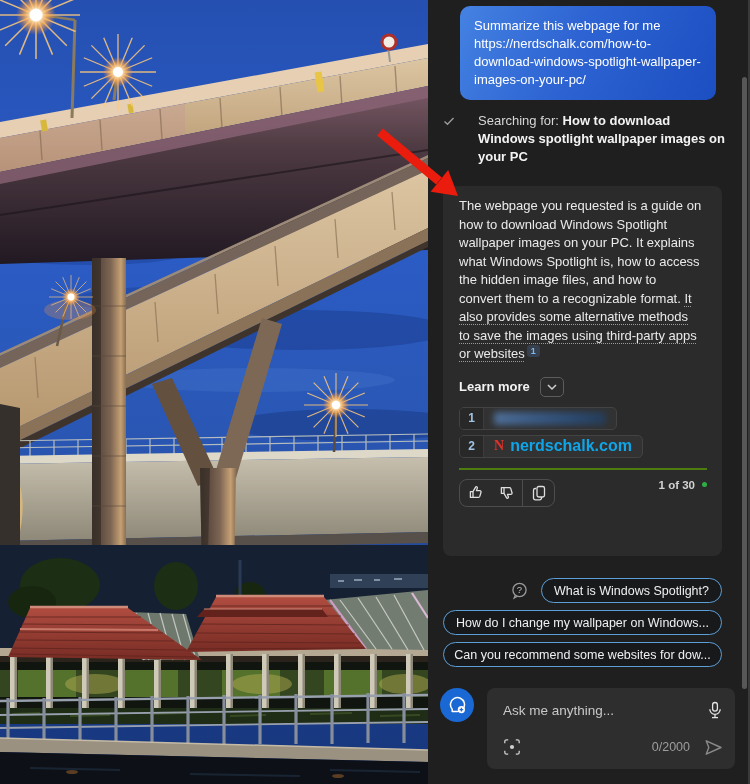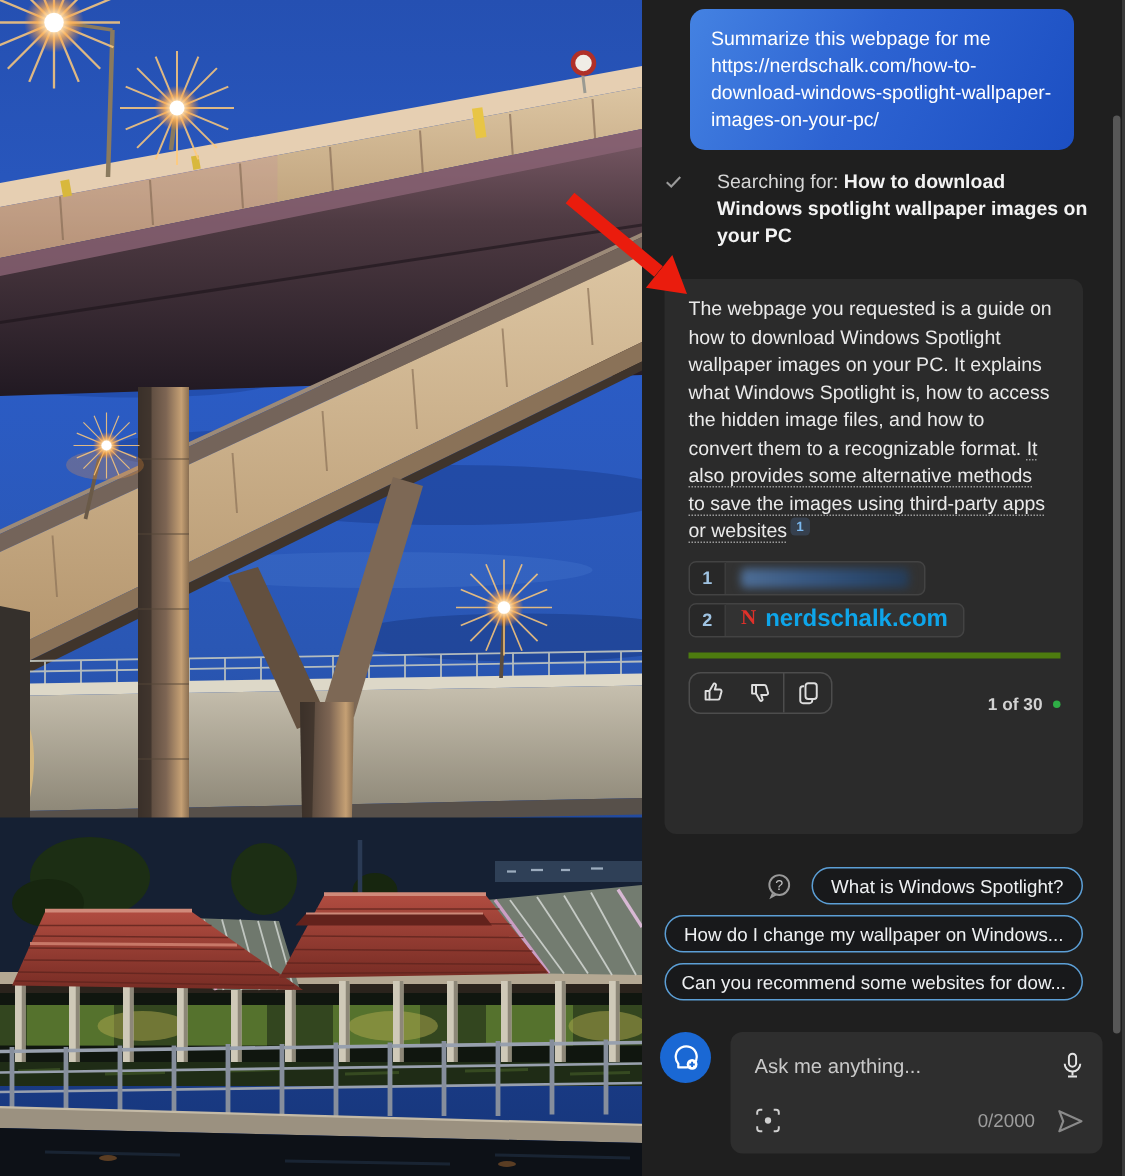--- a/index.html
+++ b/index.html
@@ -43,22 +43,22 @@
     border:1px solid #434343; border-radius:5px; overflow:hidden; cursor:pointer; }
   .chip-num { width:24px; align-self:stretch; display:flex; align-items:center;
     justify-content:center; background:#282828; color:#9fc3e2; font-size:12px;
     font-weight:600; border-right:1px solid #3c3c3c; }
   .chip-body { display:flex; align-items:center; gap:6px; padding:0 10px; }
   .blur-bar { width:112px; height:13px; border-radius:3px; filter:blur(3px);
     background:linear-gradient(90deg,#4e6e96 0%,#3a5a84 35%,#2c4a70 70%,#253c58 100%); }
   .favicon-n { font-family:"Liberation Serif", serif; font-weight:700;
     color:#e0312a; font-size:14px; line-height:14px; }
   .chip-link { font-size:16px; color:#0ea5e9;font-weight:bold; }
-  .card-footer { margin-top:10px; border-top:4px solid #4d7c0f; padding-top:9px;
-    display:flex; align-items:flex-end; justify-content:space-between; }
+  .card-footer { margin-top:10px; border-top:2px solid #4d7c0f; padding-top:9px;
+    display:flex; align-items:flex-start; justify-content:space-between; }
   .fb-group { display:flex; align-items:center; border:1px solid #4d4d4d;
     border-radius:8px; height:28px; }
   .fb-btn { width:31px; height:100%; display:flex; align-items:center;
     justify-content:center; cursor:pointer; }
   .fb-sep { width:1px; height:27px; background:#4d4d4d; }
   .pager { display:flex; align-items:center; gap:7px; }
   .pager-label { font-size:11.5px; font-weight:700; color:#d2d2d2; }
   .green-dot { width:5px; height:5px; border-radius:50%; background:#2fae46; }
 
   .suggestions { position:absolute; left:15px; top:578px; width:279px;
@@ -429,20 +429,30 @@
         <span><span>Searching for: </span><b>How to download Windows spotlight wallpaper images on your PC</b></span>
       </div>
     </div>
 
     <div class="card">
       <div class="answer">
         <span>The webpage you requested is a guide on how to download Windows Spotlight wallpaper images on your PC. It explains what Windows Spotlight is, how to access the hidden image files, and how to convert them to a recognizable format. </span><span class="u-dot">It also provides some alternative methods to save the images using third-party apps or websites</span><span class="sup-badge">1</span>
       </div>
 
 
+      <div class="learn-row">
+        <span class="learn-label">Learn more</span>
+        <span class="chev-btn">
+          <span class="icon">
+            <svg width="10" height="8" viewBox="0 0 10 8">
+                <polyline points="1,2 5,6 9,2" fill="none" stroke="#cfcfcf" stroke-width="1.5"></polyline>
+              </svg>
+          </span>
+        </span>
+      </div>
 
       <div class="chips">
         <div class="chip">
           <span class="chip-num">1</span>
           <span class="chip-body">
             <span class="blur-bar"></span>
           </span>
         </div>
         <div class="chip">
           <span class="chip-num">2</span>

